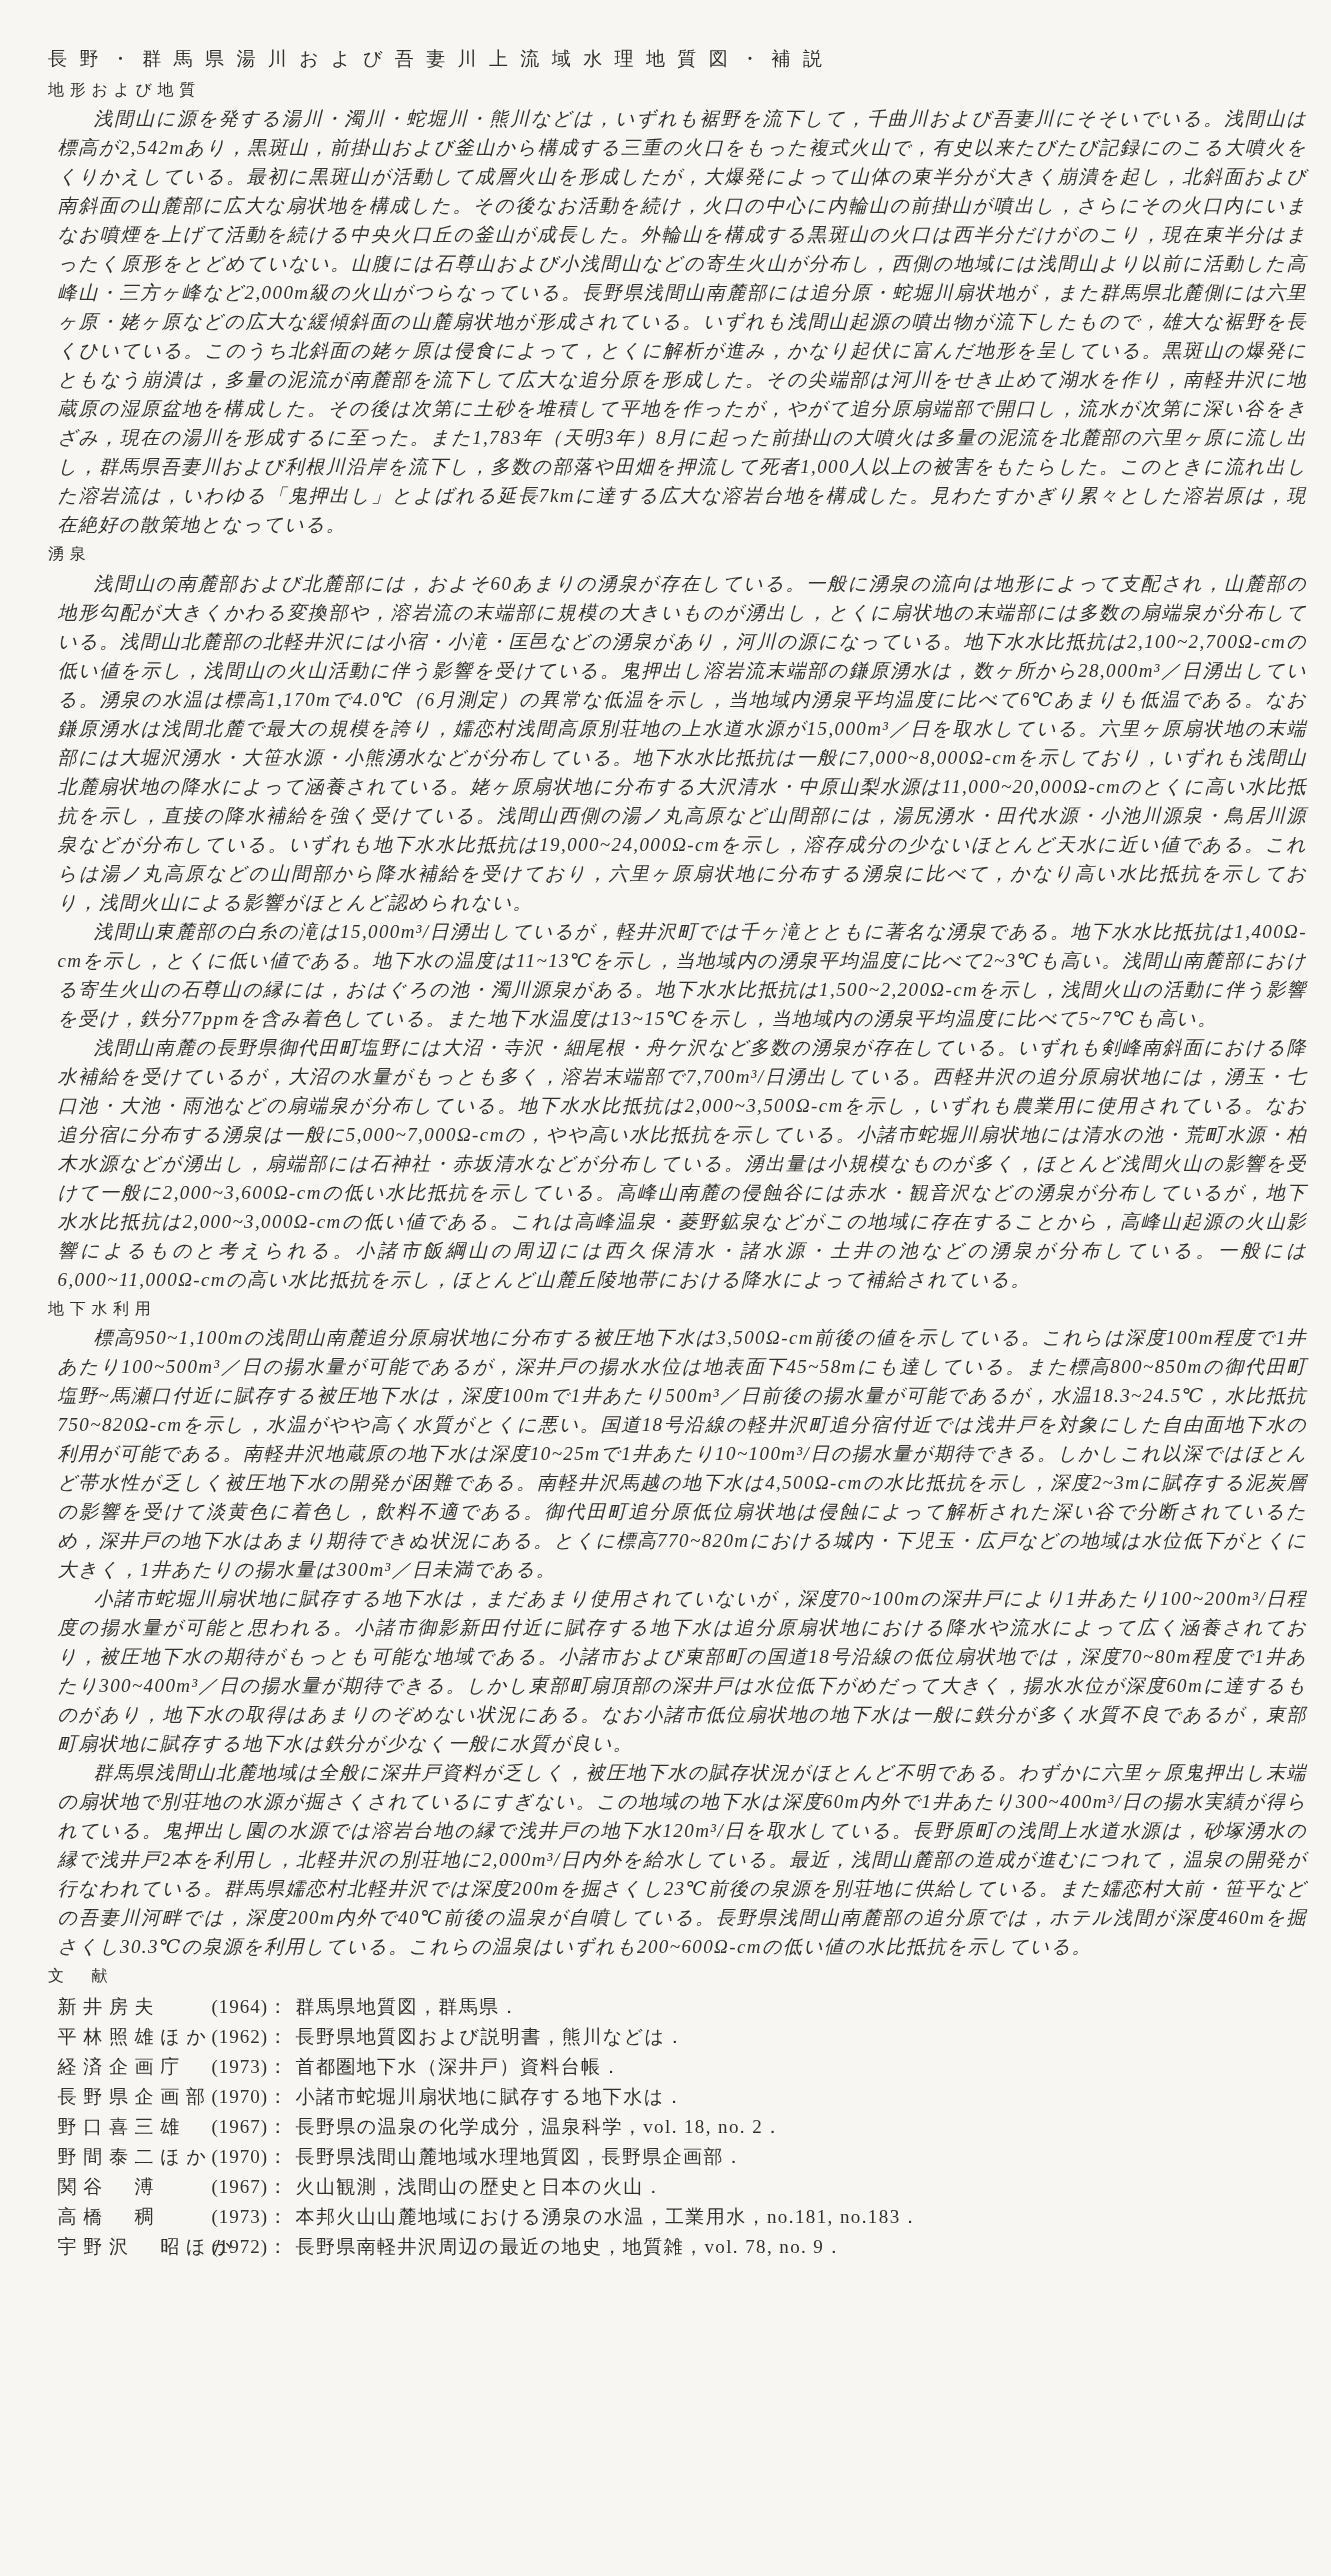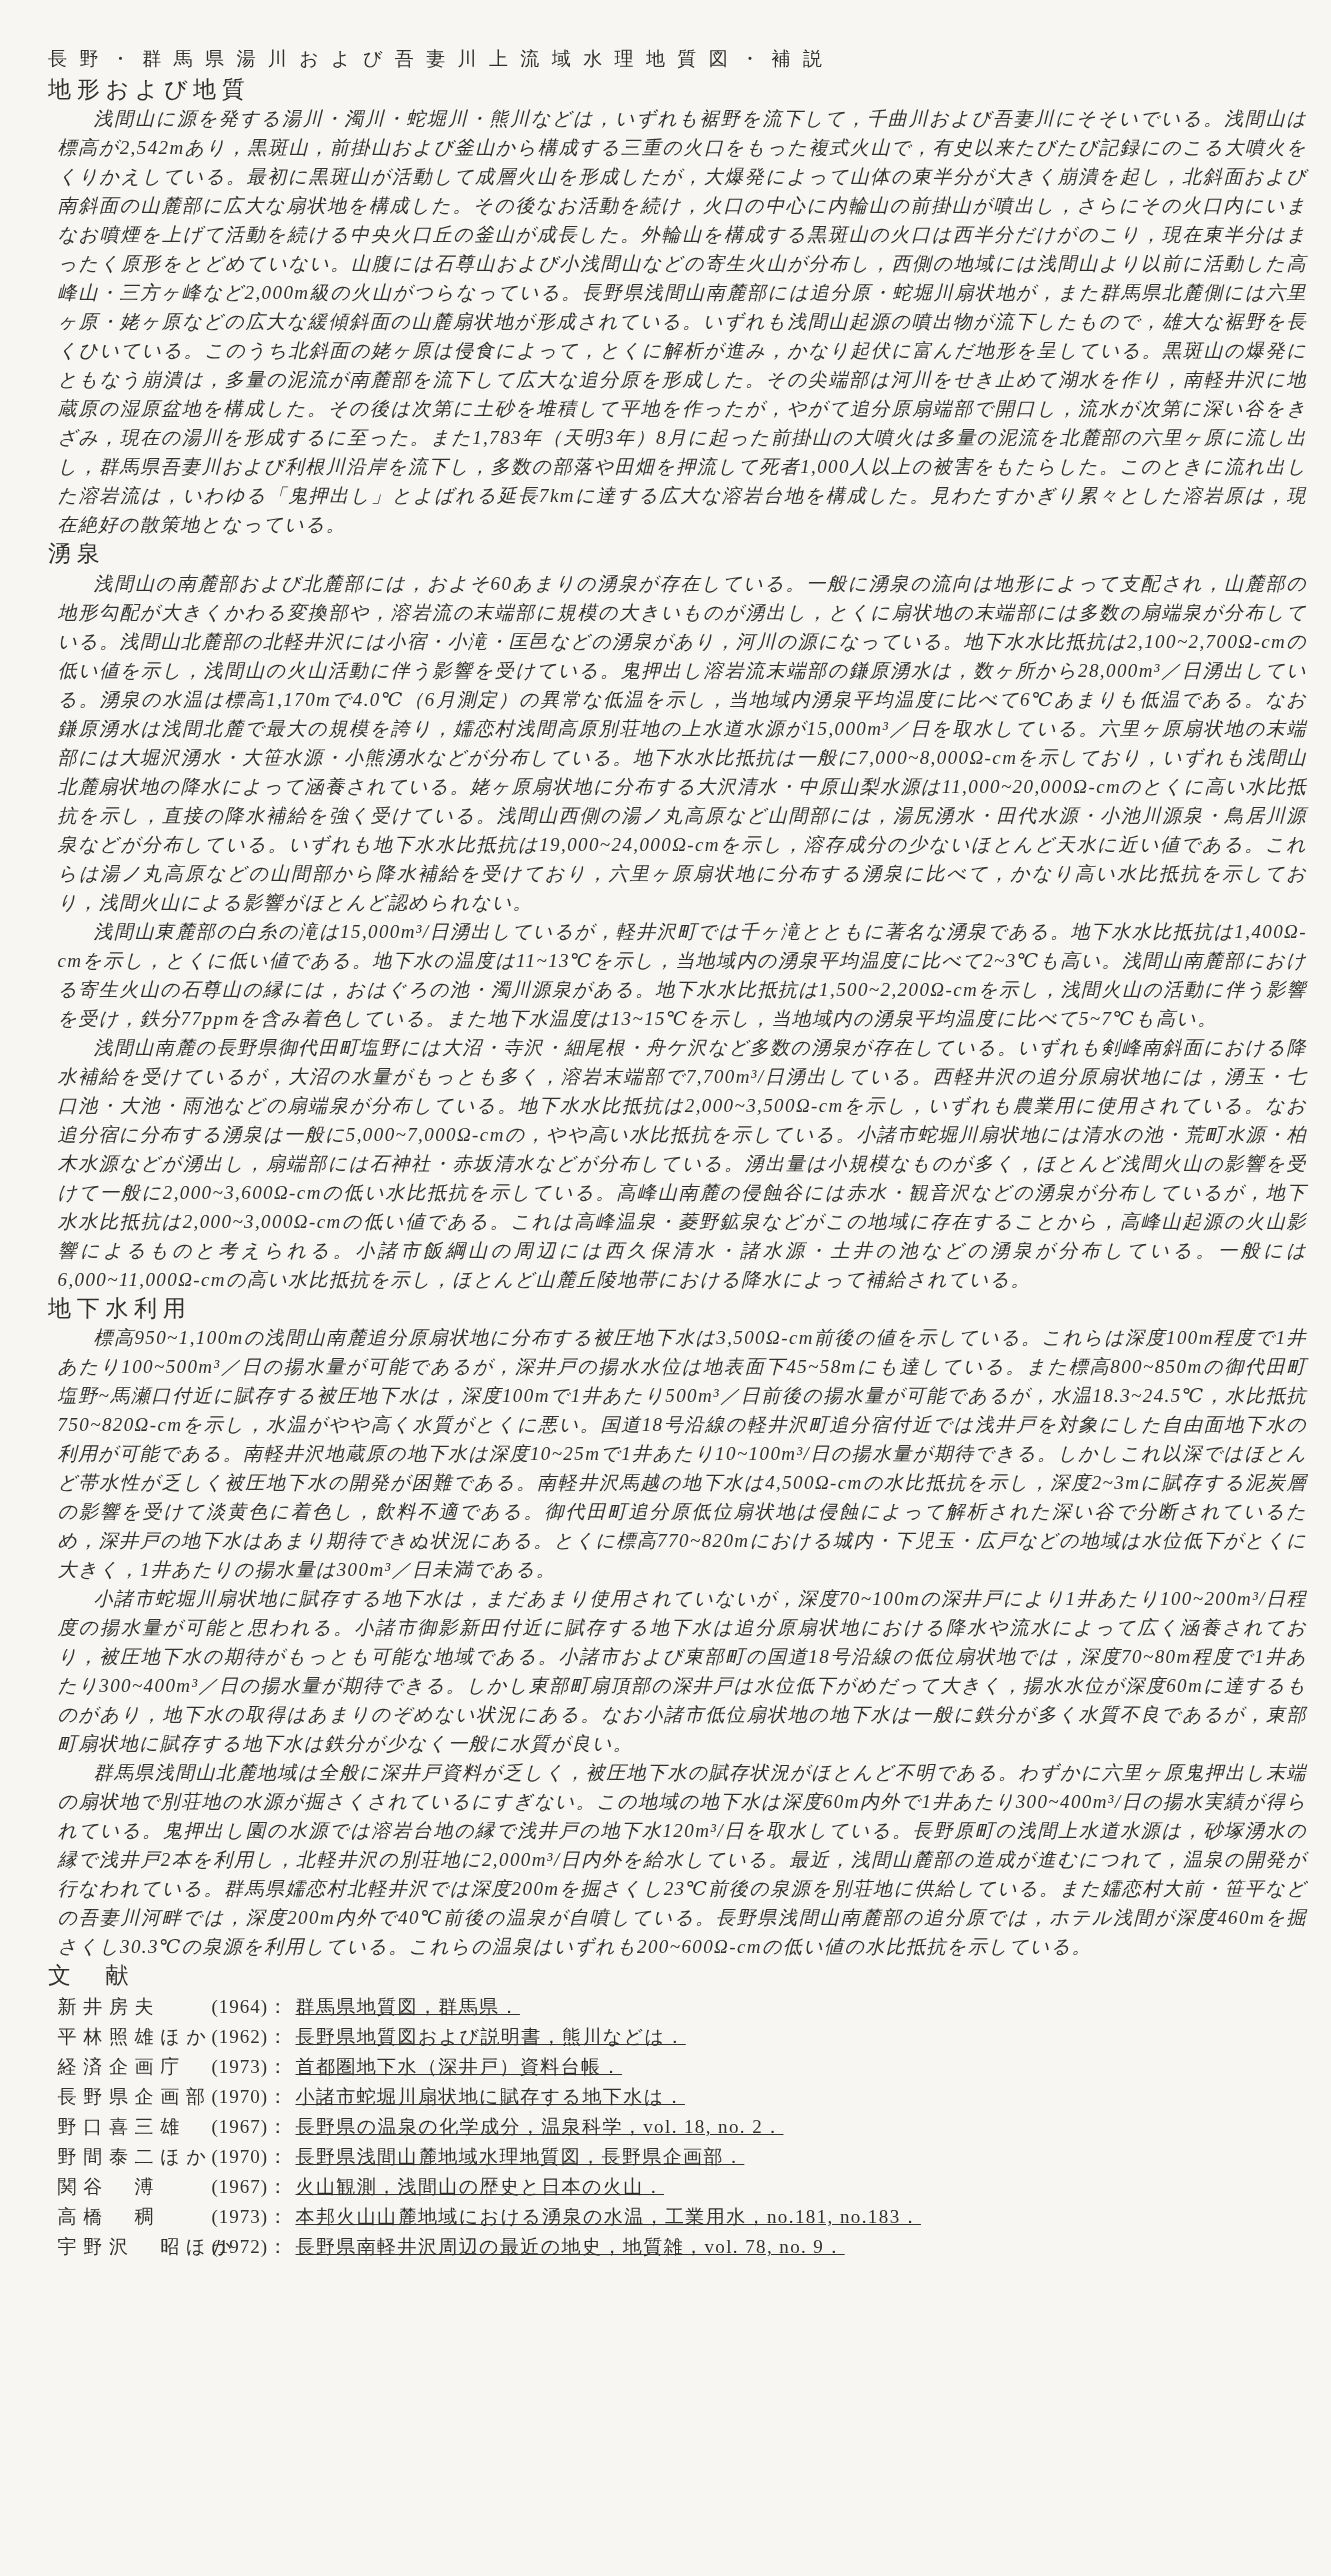--- a/index.html
+++ b/index.html
@@ -19,21 +19,21 @@
     font-family: "Liberation Serif", "DejaVu Serif", serif;
     color: #32302c;
   }
   .doc-title {
     font-size: 19px;
     line-height: 30.5px;
     letter-spacing: 12.4px;
     white-space: nowrap;
   }
   .section-heading {
-    font-size: 23px;
+    font-size: 16px;
     line-height: 29.5px;
     letter-spacing: 5.7px;
   }
   .section-body {
     margin-left: 9.5px;
   }
   .section-body p {
     margin: 0;
     font-size: 19px;
     line-height: 29px;
@@ -43,21 +43,20 @@
     font-style: italic;
   }
   .refs {
     margin-left: 9.5px;
     padding-top: 1.9px;
   }
   .ref-row {
     font-size: 19px;
     line-height: 30px;
     white-space: nowrap;
-    text-decoration: underline;
   }
   .ref-author {
     display: inline-block;
     width: 154px;
     letter-spacing: 6.7px;
   }
   .ref-year {
     display: inline-block;
     width: 84px;
     letter-spacing: 1px;

